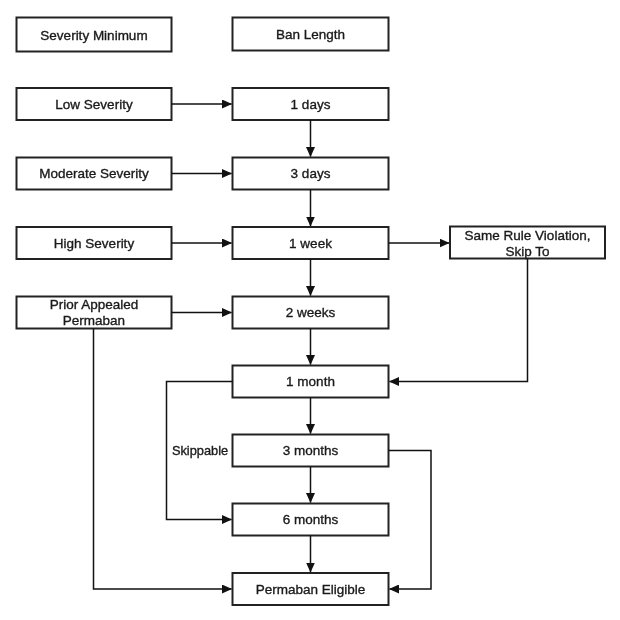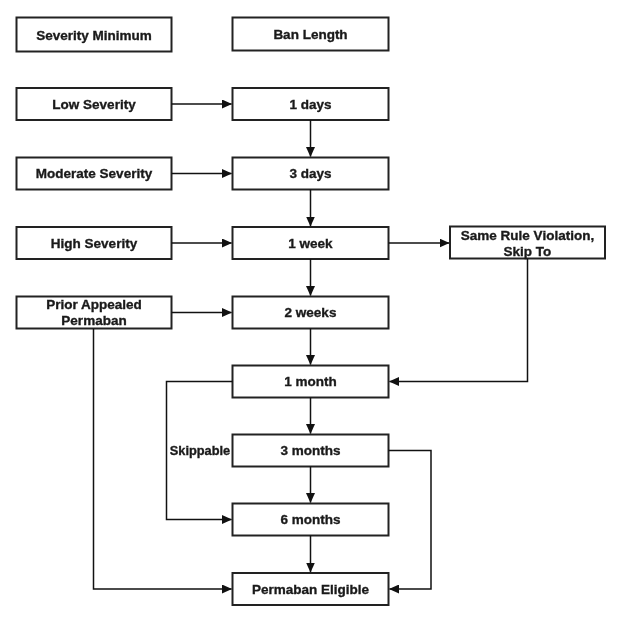--- a/index.html
+++ b/index.html
@@ -1,16 +1,16 @@
 <!DOCTYPE html>
 <html><head>
 <meta charset="utf-8">
 <style>
   html,body{margin:0;padding:0;background:#ffffff;}
-  #canvas{width:620px;height:620px;position:relative;font-weight:bold;}
+  #canvas{width:620px;height:620px;position:relative;}
   svg{display:block;}
   text{font-family:"Liberation Sans",sans-serif;fill:#1a1a1a;}
 </style>
 </head>
 <body>
 <div id="canvas">
 <svg width="620" height="620" viewBox="0 0 620 620" style="filter:blur(0.35px)">
   <defs>
     <marker id="ar" markerWidth="10" markerHeight="9" refX="9.5" refY="4.5" orient="auto" markerUnits="userSpaceOnUse">
       <path d="M0,0 L10,4.5 L0,9 Z" fill="#111"></path>

